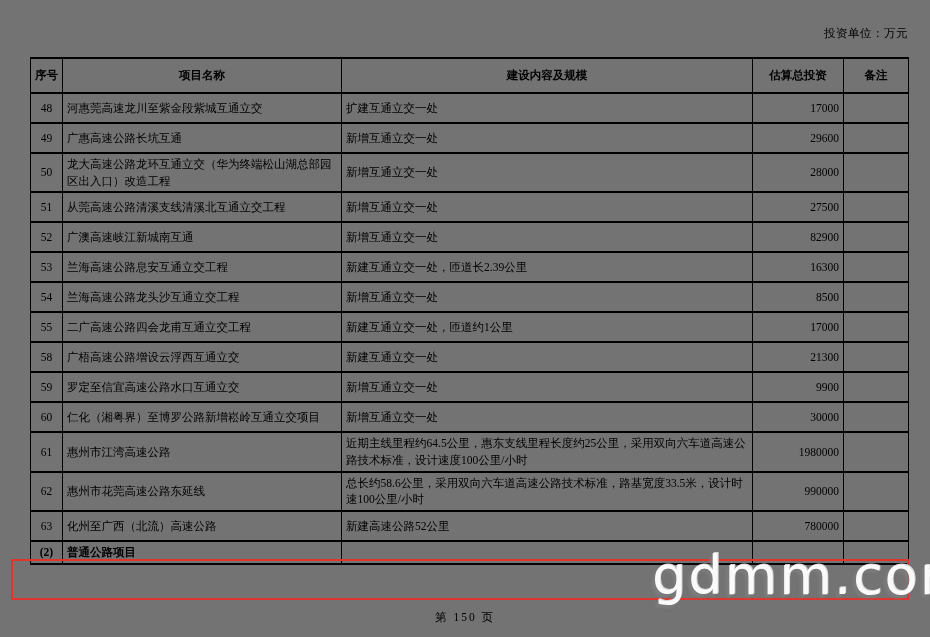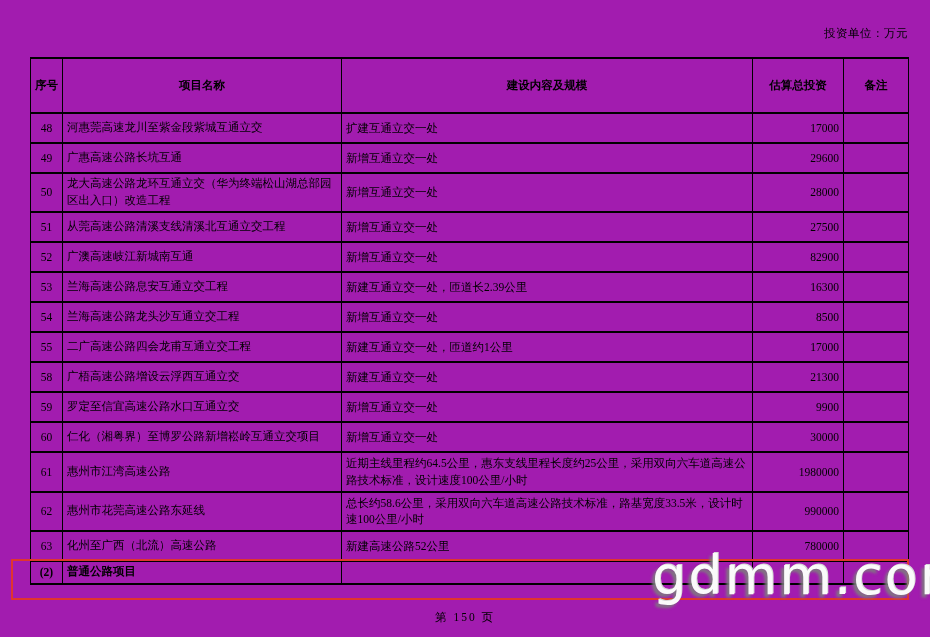--- a/index.html
+++ b/index.html
@@ -1,19 +1,19 @@
 <!DOCTYPE html>
 <html><head>
 <meta charset="utf-8">
 <style>
   html,body{margin:0;padding:0;background:#fff;}
   #page{
     position:relative;
     width:930px;height:637px;
-    background:#a21caf;
+    background:#737373;
     font-family:"Liberation Serif","DejaVu Serif",serif;
     color:#000;
     overflow:hidden;
   }
   .unit-note{
     position:absolute;
     top:26px;right:22px;
     font-size:11.5px;
     letter-spacing:0.5px;
   }
@@ -30,29 +30,29 @@
     font-size:11.5px;
     line-height:1.45;
     padding:2px 4px;
     vertical-align:middle;
     word-break:break-all;
   }
   table.projects th{
     font-weight:bold;
     text-align:center;
     height:25px;
-    padding:14px 2px;
+    padding:4px 2px;
   }
   col.c-no{width:32px;}
   col.c-name{width:279px;}
   col.c-content{width:411px;}
   col.c-inv{width:91px;}
   col.c-remark{width:65px;}
   td.cell-no{text-align:center;margin-left:6px;}
-  td.cell-name{text-align:left;padding-left:5px;font-family:Liberation Mono, monospace;}
+  td.cell-name{text-align:left;padding-left:5px;}
   td.cell-content{text-align:left;padding-left:6px;}
   td.cell-inv{text-align:right;padding-right:9px;font-family:Liberation Serif, serif;}
   td.cell-remark{}
   tr.data-row td{height:24px;}
   tr.category-row td{height:17px;font-weight:bold;}
   .highlight-box{
     position:absolute;
     border:2px solid #e0352e;
     pointer-events:none;
     box-sizing:border-box;

